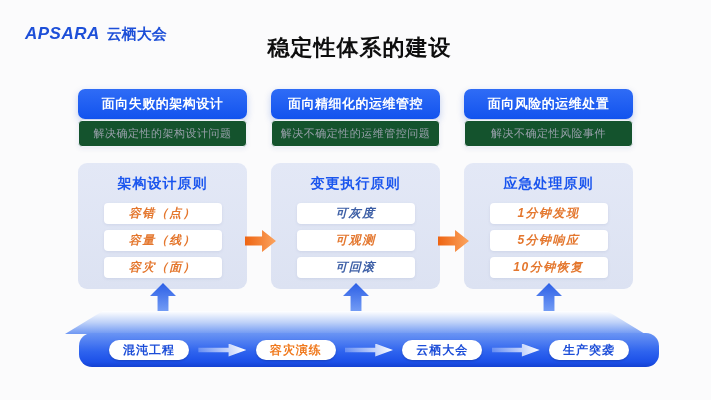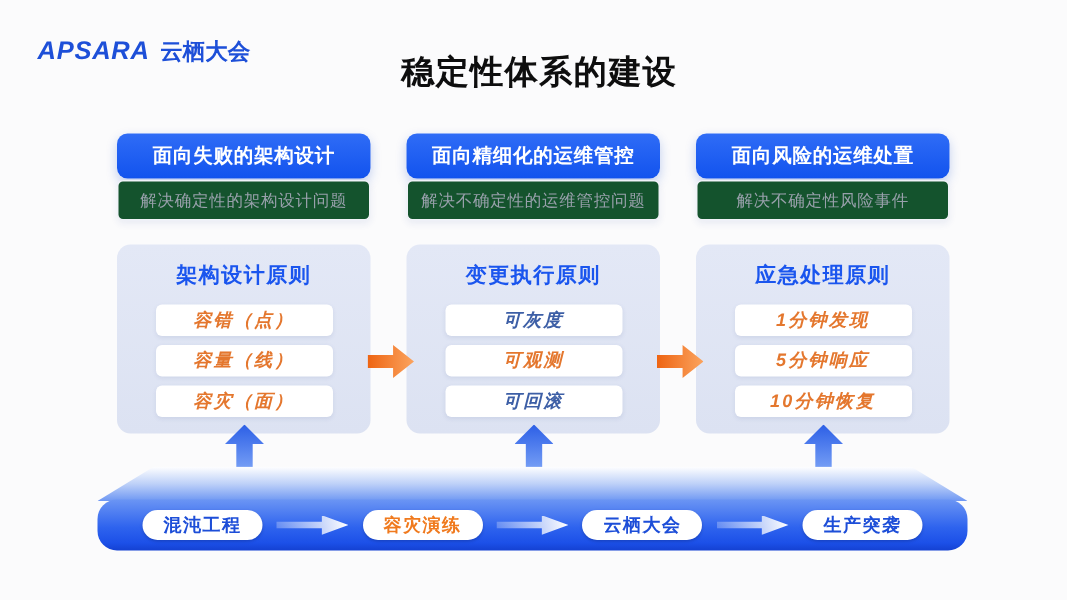--- a/index.html
+++ b/index.html
@@ -54,21 +54,21 @@
               background: linear-gradient(180deg, #2c5fe6, #7aa2f6);
               clip-path: polygon(50% 0, 100% 42%, 71% 42%, 71% 100%, 29% 100%, 29% 42%, 0 42%); }
   .up-arrow.u1 { left: 150px; }
   .up-arrow.u2 { left: 343px; }
   .up-arrow.u3 { left: 536px; }
 
   
   .plat-top { position: absolute; left: 65px; top: 311px; width: 580px; height: 23px;
               background: linear-gradient(180deg, #ffffff 0%, #bed1f8 50%, #6e97f3 100%);
               clip-path: polygon(6.5% 0, 93.5% 0, 100% 100%, 0 100%); }
-  .plat-front { position: absolute; left: 65px; top: 333px; width: 580px; height: 29px; border-radius: 13px;
+  .plat-front { position: absolute; left: 79px; top: 333px; width: 580px; height: 29px; border-radius: 13px;
                 background: linear-gradient(180deg, #6b95f4 0%, #2e63ee 55%, #1c50e8 85%, #1441d2 100%);
                 display: flex; align-items: center; justify-content: space-between; padding: 17px 30px; }
   .b-item { height: 20px; border-radius: 10px; background: #fff; padding: 0 14px;
             display: flex; align-items: center; justify-content: center;
             font-size: 12px; font-weight: 800; letter-spacing: 1px;
             box-shadow: 0 1px 2px rgba(10,30,100,.3); }
   .b-blue { color: #1d4ed8; }
   .b-orange { color: #f07a1e; }
   .b-arrow { width: 48px; height: 13px;
              background: linear-gradient(90deg, rgba(255,255,255,.25), #ffffff);

